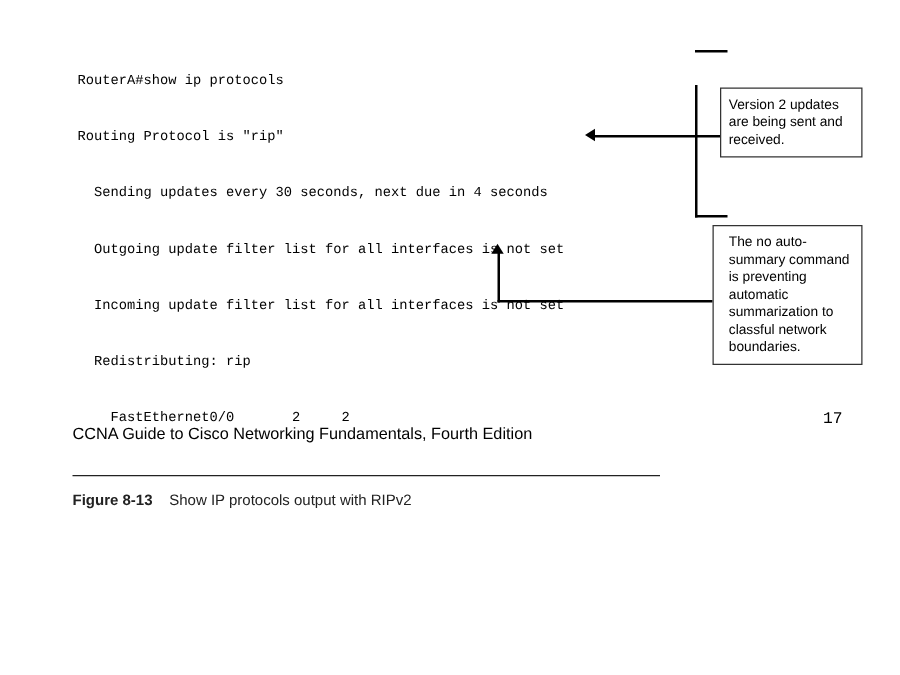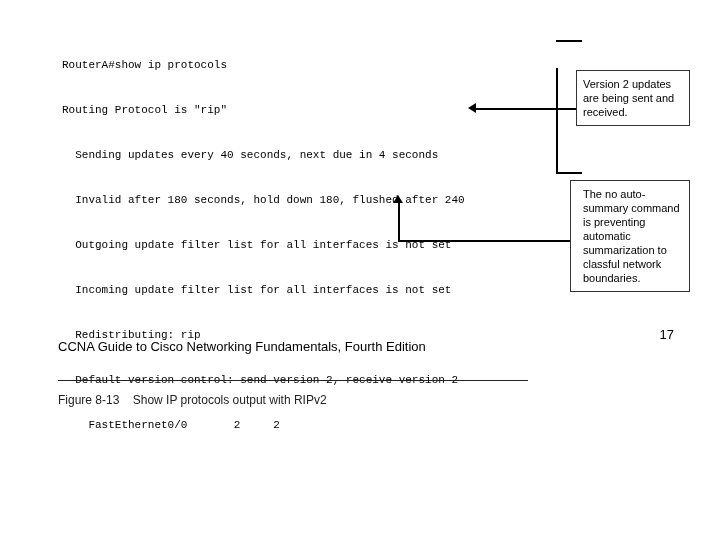--- a/index.html
+++ b/index.html
@@ -54,34 +54,34 @@
     height: 0;
   }
   .caption {
     position: absolute;
     top: 393px;
     left: 58px;
     font-family: Arial, Helvetica, sans-serif;
     font-size: 12px;
     color: #222;
   }
-  .caption b { font-weight: 400; margin-right: 10px; text-align: right; }
+  .caption b { font-weight: 700; margin-right: 10px; text-align: right; }
   .footer-left {
     position: absolute;
     bottom: 34px;
     left: 58px;
     font-family: Arial, Helvetica, sans-serif;
     font-size: 13px;
     color: #000;
   }
   .footer-right {
     position: absolute;
     bottom: 46px;
     right: 46px;
-    font-family: Liberation Sans, sans-serif;
+    font-family: Liberation Mono, monospace;
     font-size: 13px;
     color: #000;
   }
   
   .line {
     position: absolute;
     background: #000;
   }
   
   .a1-h { top: 108px; left: 474px; width: 112px; height: 2px; }
@@ -109,26 +109,24 @@
     border-bottom: 8px solid #000;
   }
 </style>
 </head>
 <body>
 <div class="page">
 
 <div class="terminal">
   <span class="termrow">RouterA#show ip protocols</span>
   <span class="termrow">Routing Protocol is "rip"</span>
-  <span class="termrow">  Sending updates every 40 seconds, next due in 4 seconds</span>
-  <span class="termrow">  Invalid after 180 seconds, hold down 180, flushed after 240</span>
+  <span class="termrow">  Sending updates every 30 seconds, next due in 4 seconds</span>
   <span class="termrow">  Outgoing update filter list for all interfaces is not set</span>
   <span class="termrow">  Incoming update filter list for all interfaces is not set</span>
   <span class="termrow">  Redistributing: rip</span>
-  <span class="termrow">  Default version control: send version 2, receive version 2</span>
   <span class="termrow">    FastEthernet0/0       2     2</span>
   
   
   
   
   
   
   
   
   

